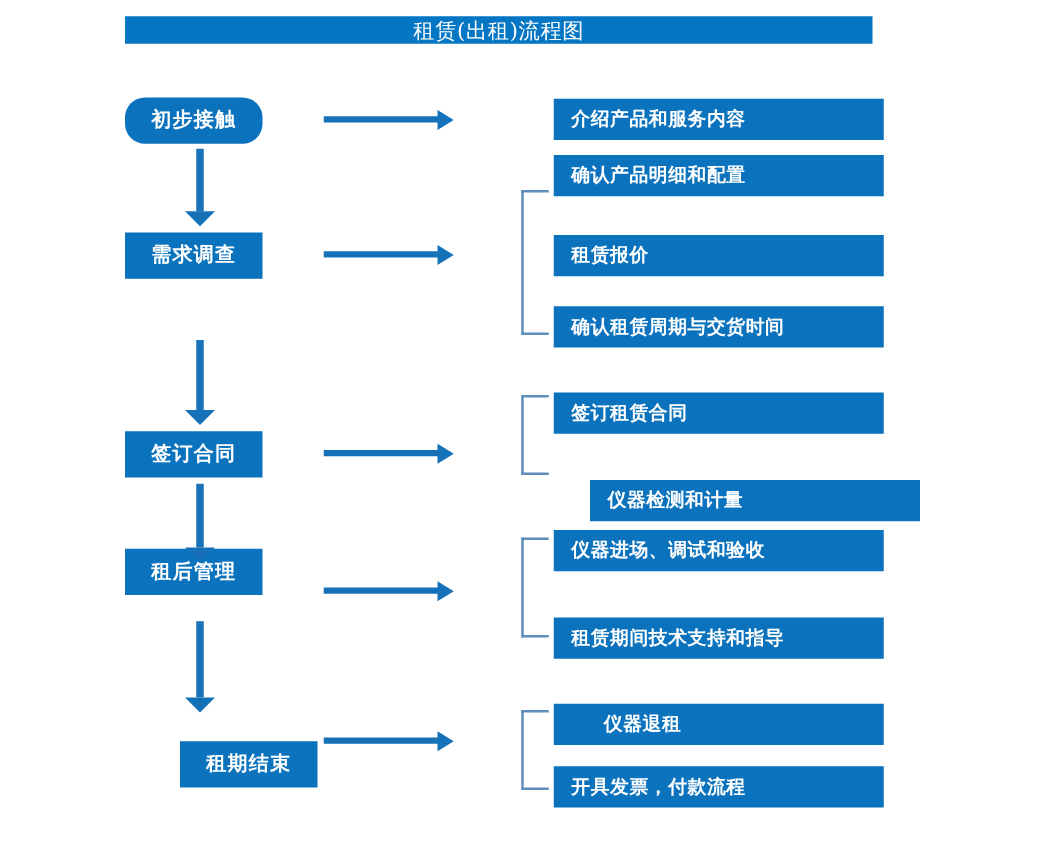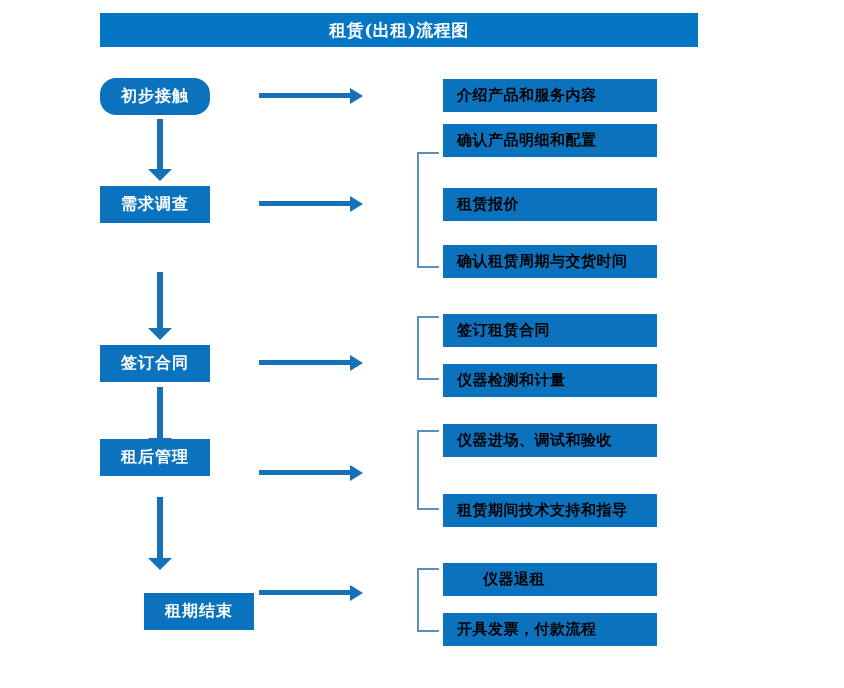--- a/index.html
+++ b/index.html
@@ -21,25 +21,25 @@
     width: 844px;
     height: 688px;
   }
 
   
   .title-bar {
     position: absolute;
     left: 100px;
     top: 13px;
     width: 598px;
-    height: 34px;
+    height: 22px;
     background: #0576C3;
     color: #ffffff;
     font-size: 17px;
-    font-weight: bold;
+    font-weight: normal;
     letter-spacing: 0.5px;
     display: flex;
     align-items: center;
     justify-content: center;
     font-family: "DejaVu Serif", "Liberation Serif", serif;
   }
 
   
   .stage-box {
     position: absolute;
@@ -54,24 +54,24 @@
     align-items: center;
     justify-content: center;
     letter-spacing: 1px;
     font-family: "DejaVu Serif", "Liberation Serif", serif;
   }
 
   
   .detail-box {
     position: absolute;
     left: 443px;
-    width: 214px;
+    width: 264px;
     height: 33px;
     background: #0B72BD;
-    color: #000000;
+    color: #ffffff;
     font-size: 15px;
     font-weight: bold;
     display: flex;
     align-items: center;
     padding-left: 14px;
     box-sizing: border-box;
     letter-spacing: 0.5px;
     font-family: "DejaVu Serif", "Liberation Serif", serif;
   }
 
@@ -204,21 +204,21 @@
   <div class="detail-box" style="top:79px;">介绍产品和服务内容</div>
 
   <div class="detail-box" style="top:124px;">确认产品明细和配置</div>
 
   <div class="detail-box" style="top:245px;">确认租赁周期与交货时间</div>
 
   <div class="detail-box" style="top:188px;">租赁报价</div>
 
   <div class="detail-box" style="top:314px;">签订租赁合同</div>
 
-  <div class="detail-box" style="top:364px;">仪器检测和计量</div>
+  <div class="detail-box" style="top:384px;margin-left:29px;">仪器检测和计量</div>
 
   <div class="detail-box" style="top:424px;">仪器进场、调试和验收</div>
 
   <div class="detail-box" style="top:494px;">租赁期间技术支持和指导</div>
 
   <div class="detail-box" style="top:563px;padding-left:40px;">仪器退租</div>
 
   <div class="detail-box" style="top:613px;">开具发票，付款流程</div>
 
 </div>

